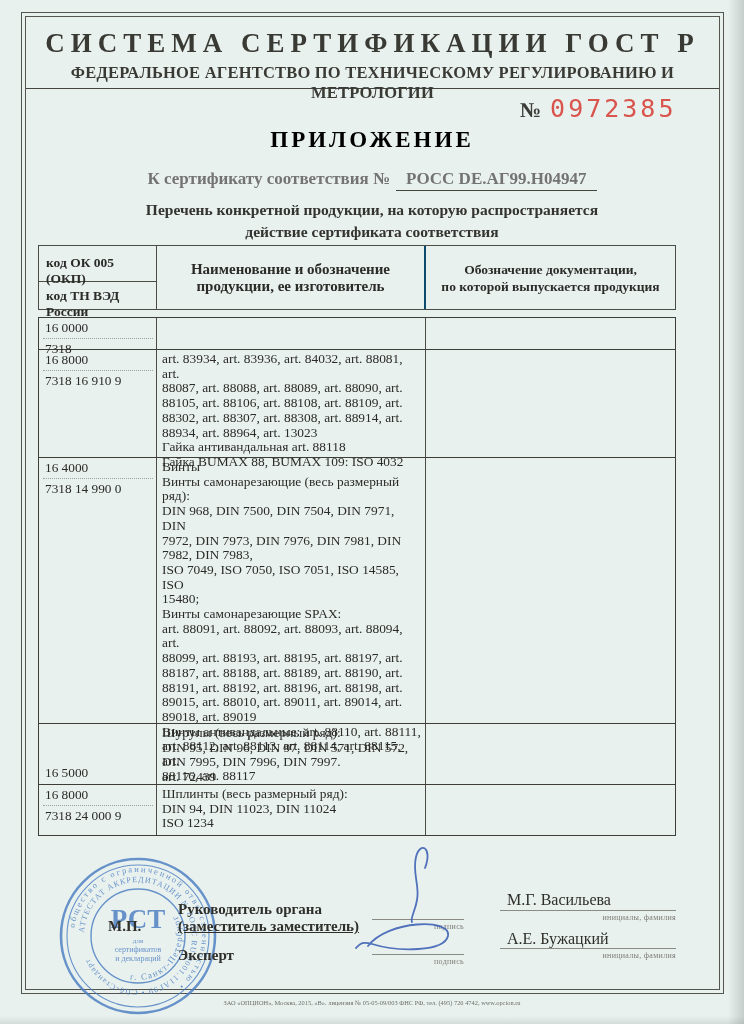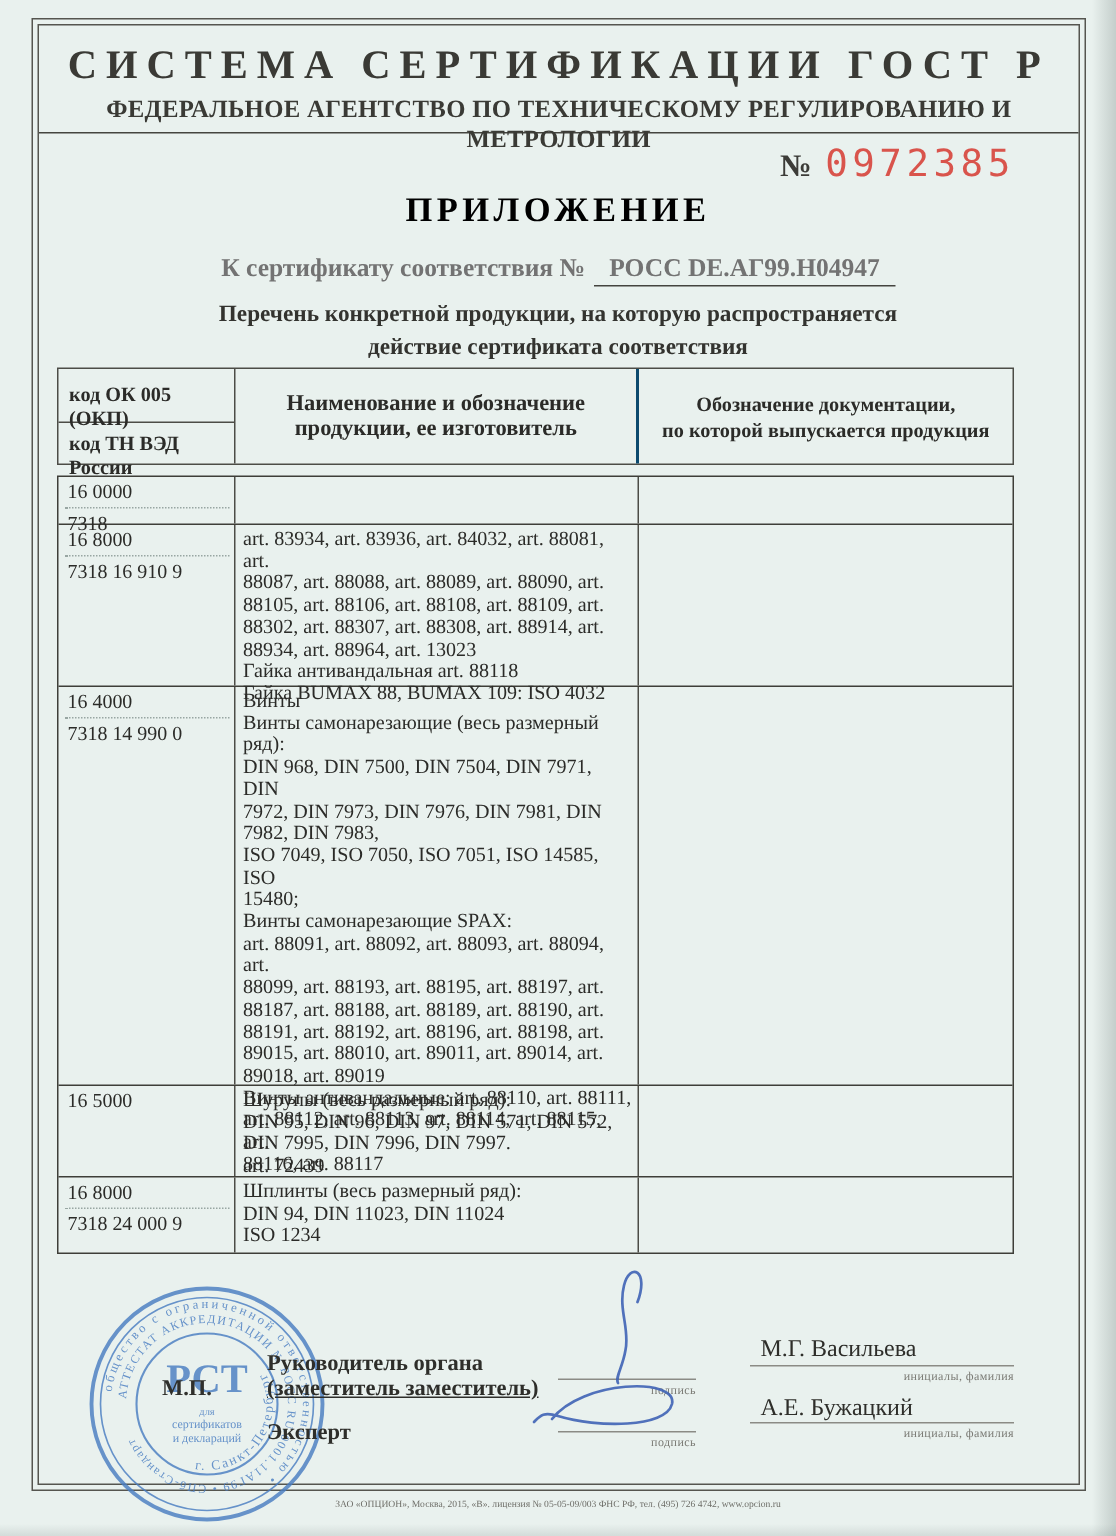--- a/index.html
+++ b/index.html
@@ -36,21 +36,21 @@
   .th-col1{width:118px;border-right:1px solid #4c4c46;box-sizing:border-box;display:flex;flex-direction:column;}
   .th-col1 .half1{height:36px;border-bottom:1px solid #4c4c46;box-sizing:border-box;padding:9px 0 0 7px;font-size:13.5px;font-weight:bold;}
   .th-col1 .half2{flex:1;padding:6px 0 0 7px;font-size:13.5px;font-weight:bold;}
   .th-col2{width:269px;border-right:2px solid #0c4a6e;box-sizing:border-box;display:flex;align-items:center;justify-content:center;text-align:center;font-size:15px;font-weight:bold;white-space:pre-line;line-height:17px;}
   .th-col3{flex:1;display:flex;align-items:center;justify-content:center;text-align:center;font-size:13.5px;font-weight:bold;white-space:pre-line;line-height:17px;}
   .tbody{left:38px;top:317px;width:638px;border:1.5px solid #3e3e38;box-sizing:border-box;}
   .trow{display:flex;box-sizing:border-box;}
   .trow + .trow{border-top:1.5px solid #3e3e38;}
   .td-codes{width:118px;border-right:1px solid #4c4c46;box-sizing:border-box;font-size:13.3px;padding:1px 0 0 4px;}
   .td-codes .okp{display:block;border-bottom:1px dotted #98a6a2;padding:1px 2px 2px 2px;margin-right:3px;}
-  .td-codes.no-divider .okp{border-bottom:none;}
+  .td-codes.no-divider .okp{border-bottom:none;margin-top:39px;}
   .td-codes .tnved{display:block;padding:2px 2px 0 2px;}
   .td-product{width:269px;border-right:1px solid #4c4c46;box-sizing:border-box;font-size:13.4px;line-height:14.7px;padding:2px 4px 2px 5px;white-space:pre-line;}
   .td-doc{flex:1;font-size:13.4px;padding:2px 4px;white-space:pre-line;}
   .h-r1{height:31px;} .h-r2{height:108px;} .h-r3{height:266px;} .h-r4{height:61px;} .h-r5{height:51px;}
   
   .sig-label{font-size:15px;font-weight:bold;color:#2e2e2a;}
   .lbl-head1{left:178px;top:901px;}
   .lbl-head2{left:178px;top:918px;text-decoration:underline;}
   .lbl-expert{left:178px;top:947px;}
   .line{border-bottom:1px solid #8b8b85;height:0;}

